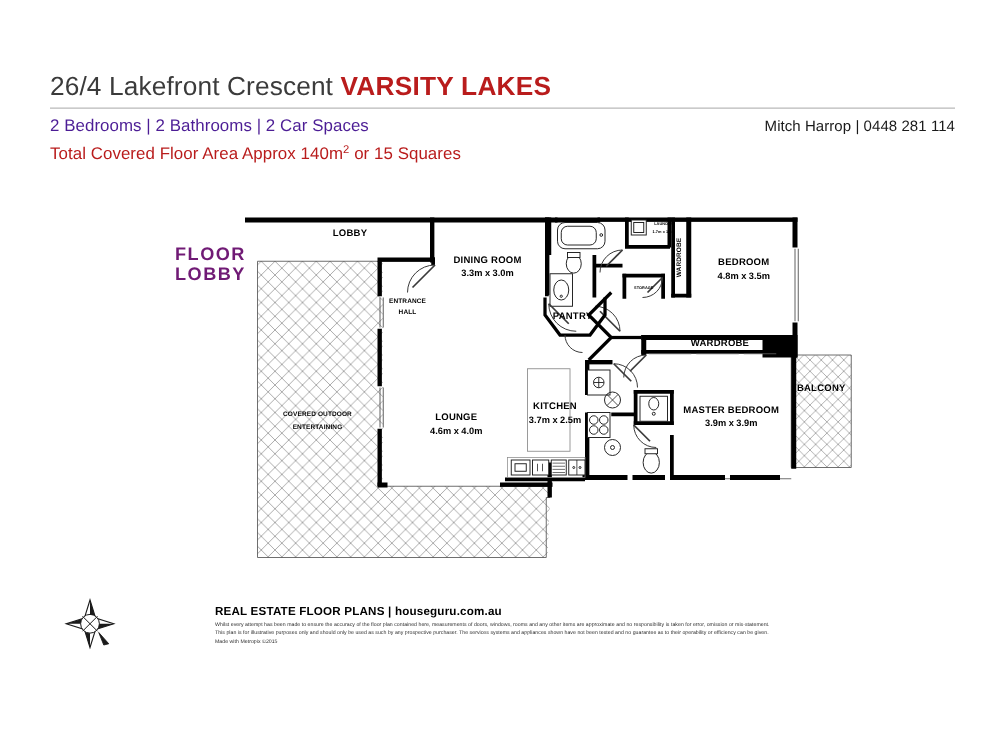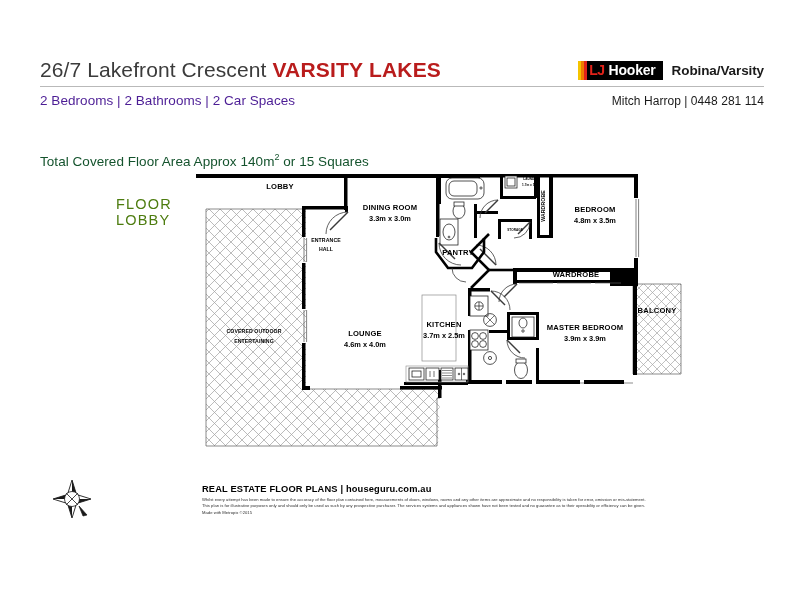--- a/index.html
+++ b/index.html
@@ -111,36 +111,35 @@
   .agent {
     font-size: 12px;
     font-weight: 400;
     color: #1a1a1a;
     letter-spacing: 0.05px;
     white-space: nowrap;
   }
   .area-row {
     padding-top: 6px;
     font-size: 13.5px;
-    color: #14532d;
+    color: #b91c1c;
     letter-spacing: 0.05px;
-    margin-top: 38px;
   }
   .area-row sup { font-size: 9px; }
 
   
   .fp-label {
     position: absolute;
-    left: 116px;
+    left: 140px;
     top: 196px;
     font-size: 14.5px;
-    font-weight: 400;
+    font-weight: 700;
     line-height: 16px;
     letter-spacing: 1.2px;
-    color: #4d7c0f;
+    color: #701a75;
   }
 
   
   #plan {
     position: absolute;
     left: 0;
     top: 0;
   }
   .rlabel {
     font-family: "Liberation Sans", sans-serif;
@@ -152,21 +151,20 @@
   .rdim  { font-size: 7.4px; }
   .rsmall { font-size: 5.2px; letter-spacing: 0.1px; }
   .rtiny  { font-size: 3.1px; letter-spacing: 0.05px; }
 
   
   .footer {
     position: absolute;
     left: 172px;
     top: 484px;
     width: 590px;
-    margin-left: 30px;
   }
   .foot-title {
     font-size: 9.3px;
     font-weight: 700;
     color: #000000;
     letter-spacing: 0.15px;
     padding-bottom: 3px;
   }
   .foot-title .sep { font-weight: 700; }
   .foot-line {
@@ -178,34 +176,22 @@
   }
 </style>
 </head>
 <body>
 
 <div id="page">
 
   <div class="header">
     <div class="title-row">
       <div class="addr">
-        <span>26/7 Lakefront Crescent</span>
+        <span>26/4 Lakefront Crescent</span>
         <span class="suburb">VARSITY LAKES</span>
-      </div>
-      <div class="brand-wrap">
-        <span class="lj-logo">
-          <span class="lj-stripes">
-              <i></i>
-              <i></i>
-              <i></i>
-            </span>
-          <span class="lj-lj">LJ</span>
-          <span class="lj-hooker-word">Hooker</span>
-        </span>
-        <span class="office">Robina/Varsity</span>
       </div>
     </div>
     <hr class="hrule">
     <div class="sub-row">
       <div class="features">2 Bedrooms | 2 Bathrooms | 2 Car Spaces</div>
       <div class="agent">Mitch Harrop | 0448 281 114</div>
     </div>
     <div class="area-row">
       <span>Total Covered Floor Area Approx 140m</span><sup>2</sup><span> or 15 Squares</span>
     </div>

